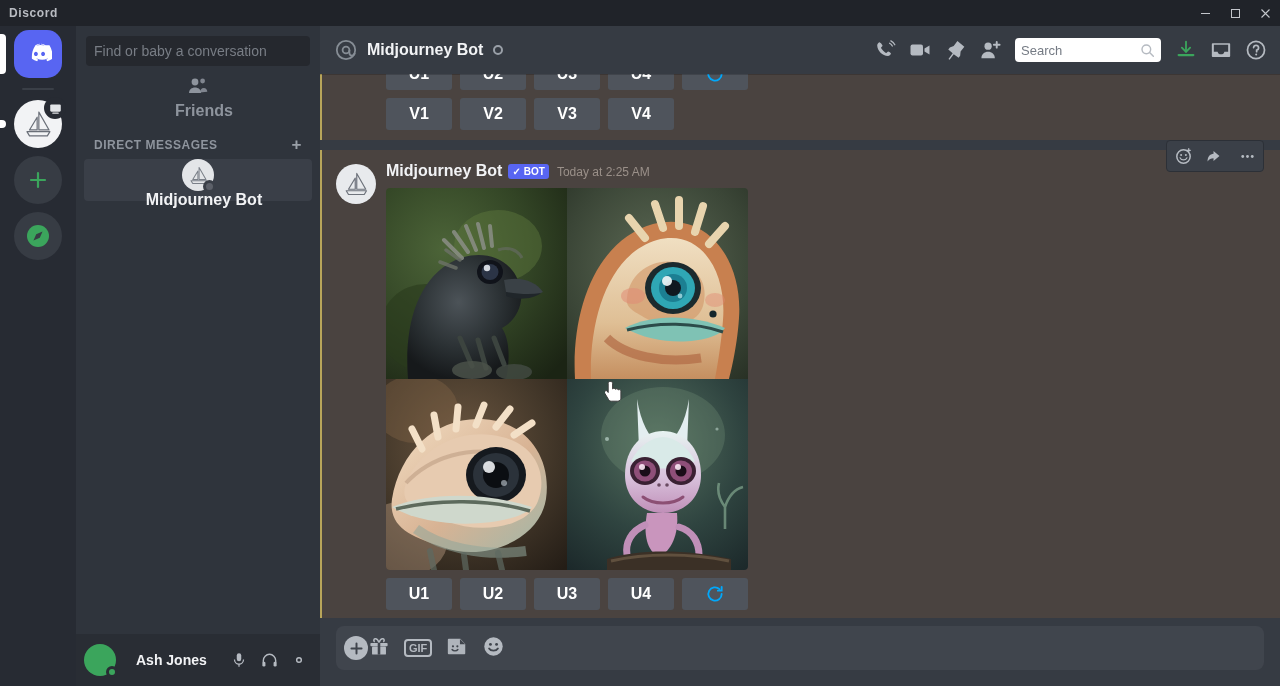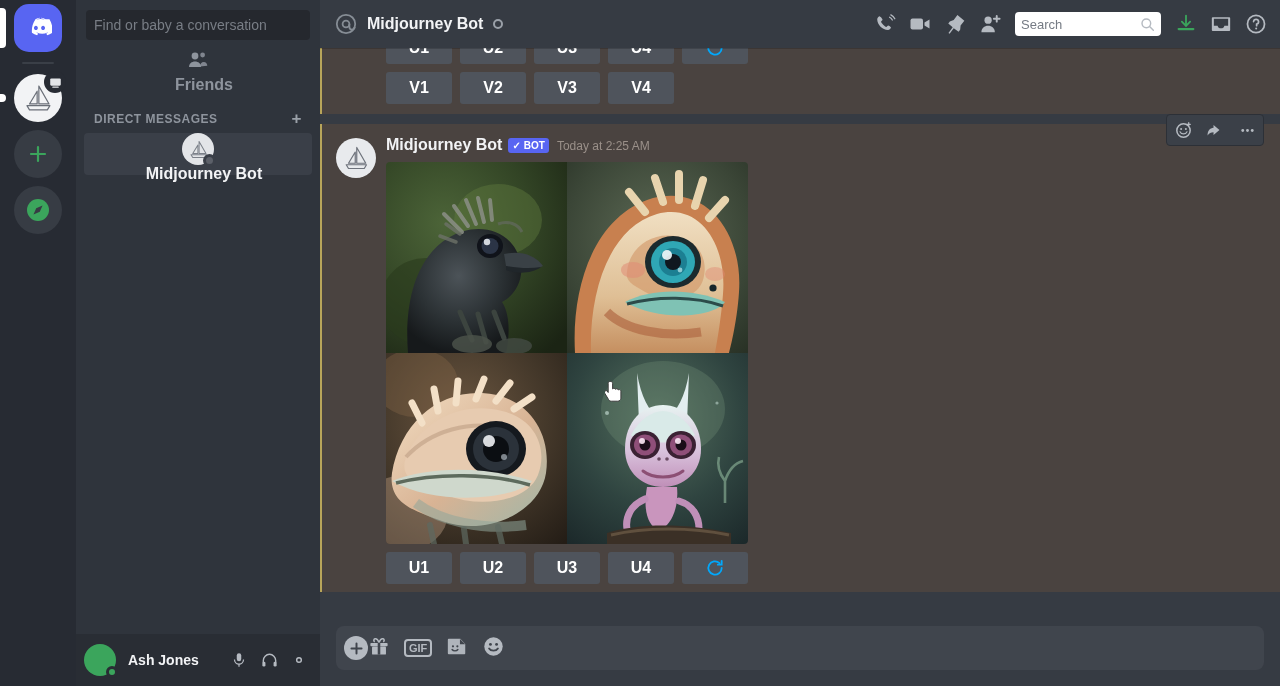--- a/index.html
+++ b/index.html
@@ -103,21 +103,21 @@
     padding: 0 8px; flex: 0 0 52px;
   }
   .user-ava {
     width: 32px; height: 32px; border-radius: 50%; background: #3ba55c;
     position: relative; flex: 0 0 32px;
   }
   .user-ava .dot {
     position: absolute; right: -2px; bottom: -2px; width: 12px; height: 12px;
     border-radius: 50%; background: #3ba55c; border: 3px solid #292d34;
   }
-  .user-name { color: #f2f3f5; font-size: 14px; font-weight: bold; margin-left: 12px; }
+  .user-name { color: #f2f3f5; font-size: 14px; font-weight: bold; margin-left: 20px; }
   .user-icons { margin-left: auto; display: flex; gap: 4px; color: #b5bac1; }
   .user-icons > div { width: 26px; height: 26px; display: flex; align-items: center; justify-content: center; }
 
   
   .main { flex: 1; display: flex; flex-direction: column; background: #363b43; min-width: 0; }
   .chat-header {
     height: 48px; flex: 0 0 48px; display: flex; align-items: center;
     padding: 0 8px 0 14px; box-shadow: 0 1px 0 rgba(0,0,0,.18);
     position: relative; z-index: 5;
   }
@@ -198,20 +198,39 @@
     font-size: 11px; font-weight: bold; padding: 1px 3px; line-height: 1.1;
   }
 
   .cursor { position: absolute; left: 605px; top: 380px; z-index: 30; pointer-events: none; }
 </style>
 </head>
 <body>
 
 <div class="app">
 
+  <div class="titlebar">
+    <div class="titlebar-brand">Discord</div>
+    <div class="titlebar-spacer"></div>
+    <div class="win-btn">
+      <svg width="11" height="11" viewBox="0 0 11 11">
+          <rect x="1" y="5" width="9" height="1" fill="currentColor"></rect>
+        </svg>
+    </div>
+    <div class="win-btn">
+      <svg width="11" height="11" viewBox="0 0 11 11">
+          <rect x="1.5" y="1.5" width="8" height="8" fill="none" stroke="currentColor" stroke-width="1"></rect>
+        </svg>
+    </div>
+    <div class="win-btn">
+      <svg width="11" height="11" viewBox="0 0 11 11">
+          <path d="M1.5 1.5 L9.5 9.5 M9.5 1.5 L1.5 9.5" stroke="currentColor" stroke-width="1.1" fill="none"></path>
+        </svg>
+    </div>
+  </div>
 
   <div class="body-row">
 
     <div class="rail">
 
       <div class="rail-item">
         <div class="pill full"></div>
         <div class="icon-sq discord-home">
           <svg width="28" height="28" viewBox="0 0 24 24" fill="#fff">
             <path d="M20.3 4.4A18 18 0 0 0 15.8 3l-.3.5a16 16 0 0 1 4 1.3 14 14 0 0 0-8.9 0 16 16 0 0 1 4-1.3L14.3 3a18 18 0 0 0-4.5 1.4C6.6 9.2 5.8 13.8 6.2 18.3a18 18 0 0 0 5.4 2.7l1.1-1.8a12 12 0 0 1-1.8-.9l.4-.3a12.8 12.8 0 0 0 11 0l.4.3c-.6.3-1.2.6-1.8.9l1.1 1.8a18 18 0 0 0 5.4-2.7c.5-5.2-.8-9.8-3.1-13.9zM10.3 15.6c-1.1 0-2-1-2-2.2s.9-2.2 2-2.2 2 1 2 2.2-.9 2.2-2 2.2zm7.4 0c-1.1 0-2-1-2-2.2s.9-2.2 2-2.2 2 1 2 2.2-.9 2.2-2 2.2z" transform="scale(0.83) translate(2,1)"></path>

